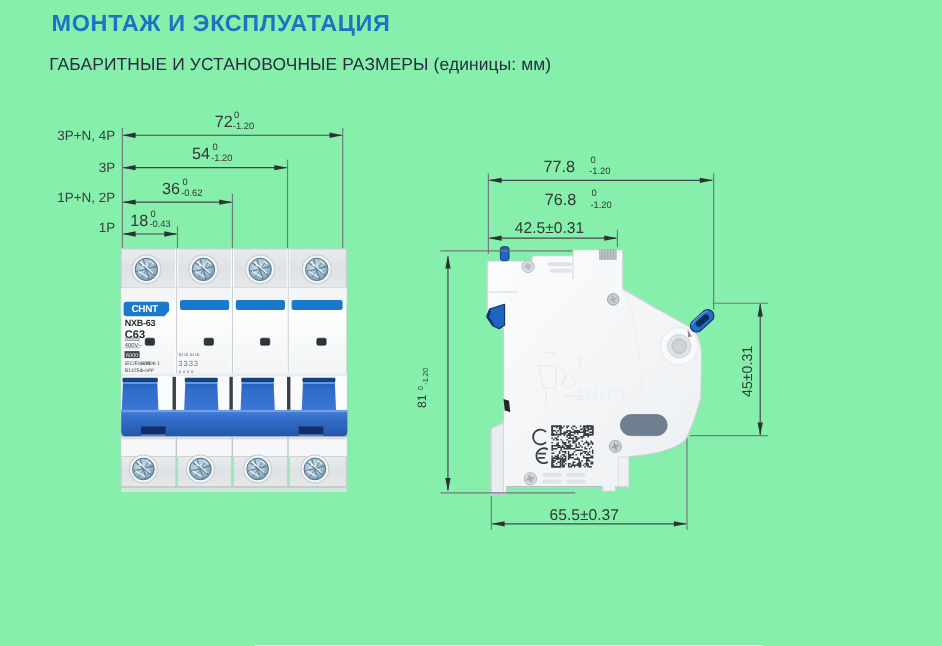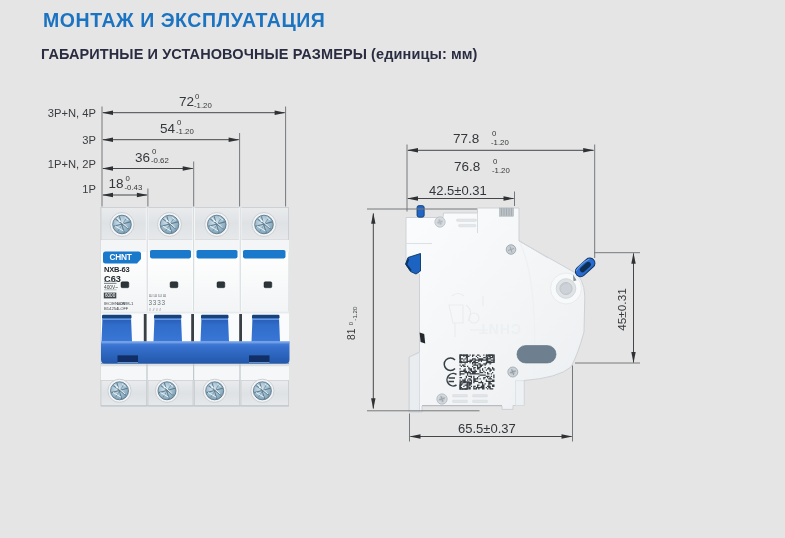--- a/index.html
+++ b/index.html
@@ -1,18 +1,18 @@
 <!DOCTYPE html>
 <html><head>
 <meta charset="utf-8">
 <style>
   html,body{margin:0;padding:0;background:#ffffff;}
-  .page{position:relative;width:785px;height:538px;overflow:hidden;background:#e5e5e5;font-family:"Liberation Sans",sans-serif;}
+  .page{position:relative;width:785px;height:538px;overflow:hidden;background:#86efac;font-family:"Liberation Sans",sans-serif;}
   .title{position:absolute;left:43px;top:9px;font-size:19.5px;font-weight:bold;color:#1b73c2;letter-spacing:0.55px;}
-  .subtitle{position:absolute;left:41px;top:46px;font-size:14.5px;font-weight:bold;color:#2a2d42;letter-spacing:0.1px;}
+  .subtitle{position:absolute;left:41px;top:46px;font-size:14.5px;font-weight:normal;color:#2a2d42;letter-spacing:0.1px;}
   svg{position:absolute;left:0;top:0;}
 </style>
 </head>
 <body>
 <div class="page">
 
 <div class="title">МОНТАЖ И ЭКСПЛУАТАЦИЯ</div>
 
 <div class="subtitle">ГАБАРИТНЫЕ И УСТАНОВОЧНЫЕ РАЗМЕРЫ (единицы: мм)</div>
 <svg width="785" height="538" viewBox="0 0 785 538">

